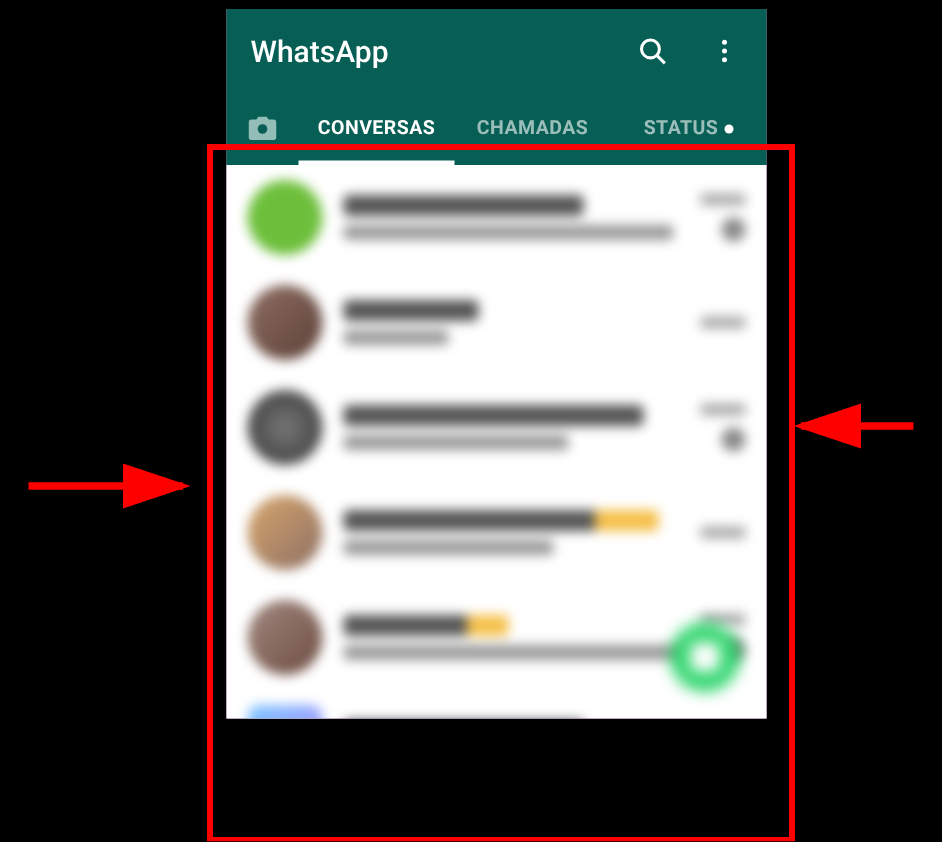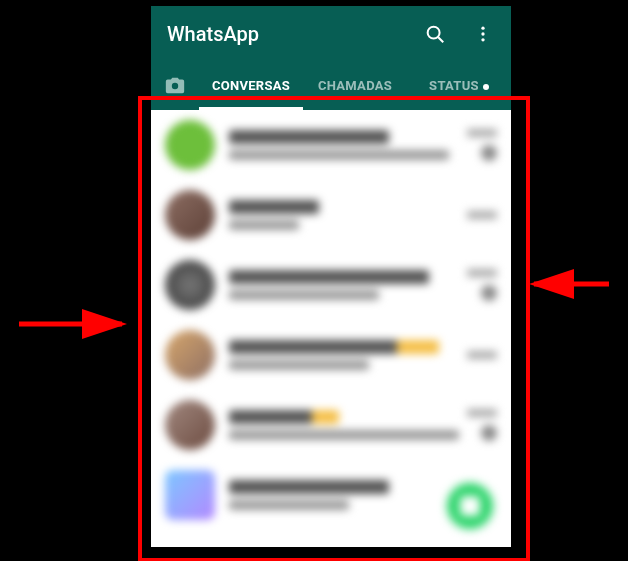--- a/index.html
+++ b/index.html
@@ -1,17 +1,17 @@
 <!DOCTYPE html>
 <html><head>
 <meta charset="utf-8">
 <style>
   html,body{margin:0;padding:0;background:#000;font-family:Roboto,Arial,sans-serif;}
   .stage{position:relative;width:628px;height:561px;background:#000;overflow:hidden;}
-  .phone{position:absolute;left:151px;top:6px;width:360px;height:541px;background:#f0abfc;}
+  .phone{position:absolute;left:151px;top:6px;width:360px;height:473px;background:#f0abfc;}
   .header{background:#075E54;color:#fff;height:56px;display:flex;align-items:center;padding:0 16px;justify-content:space-between;}
   .title{font-size:20px;font-weight:500;}
   .header-icons{display:flex;align-items:center;gap:24px;}
   .icon-btn{width:24px;height:24px;display:flex;align-items:center;justify-content:center;color:#fff;}
   .tabs{background:#075E54;height:48px;display:flex;align-items:center;}
   .camera-tab{width:48px;display:flex;align-items:center;justify-content:center;opacity:.7;}
   .tab{flex:1;text-align:center;font-size:13px;font-weight:700;letter-spacing:.3px;color:rgba(255,255,255,.6);position:relative;height:48px;line-height:48px;}
   .tab.active{color:#fff;}
   .tab.active::after{content:"";position:absolute;left:0;right:0;bottom:0;height:3px;background:#fff;}
   .tab .dot{display:inline-block;width:6px;height:6px;border-radius:50%;background:#fff;vertical-align:middle;margin-left:4px;}

